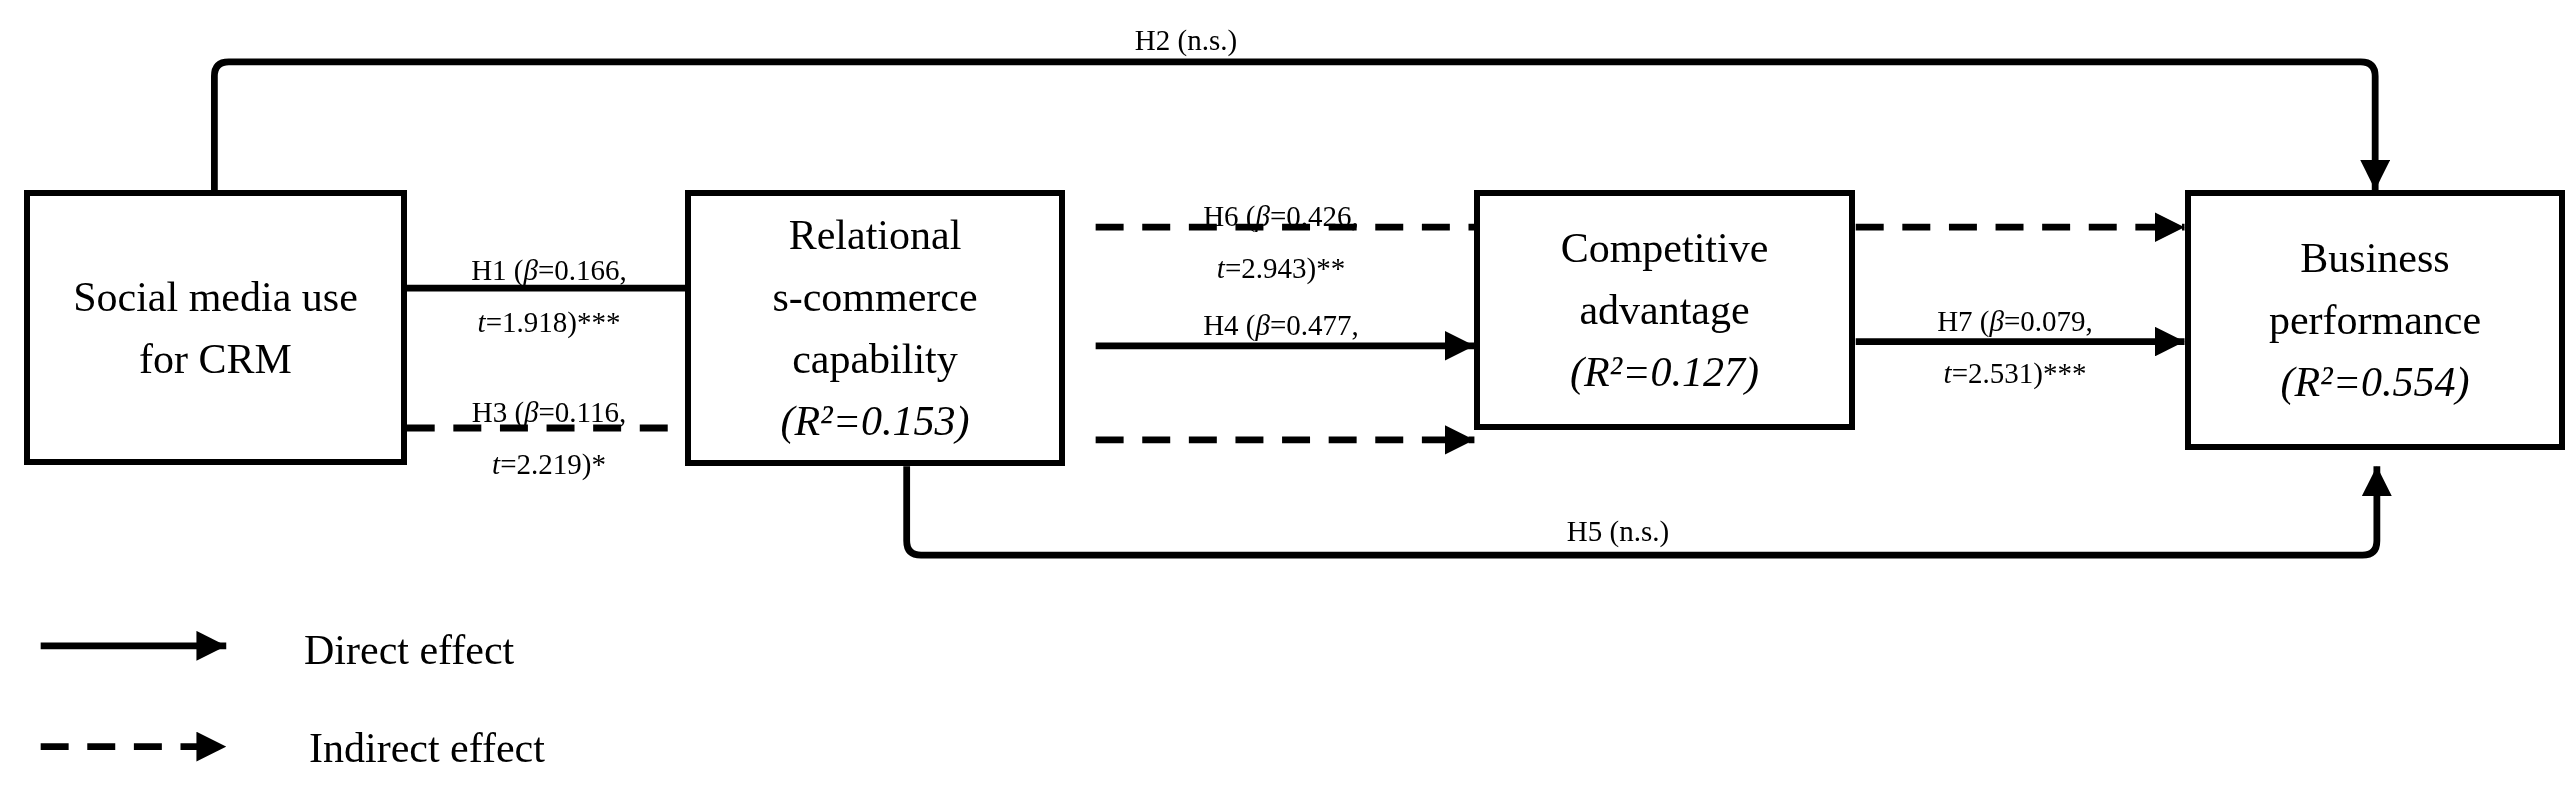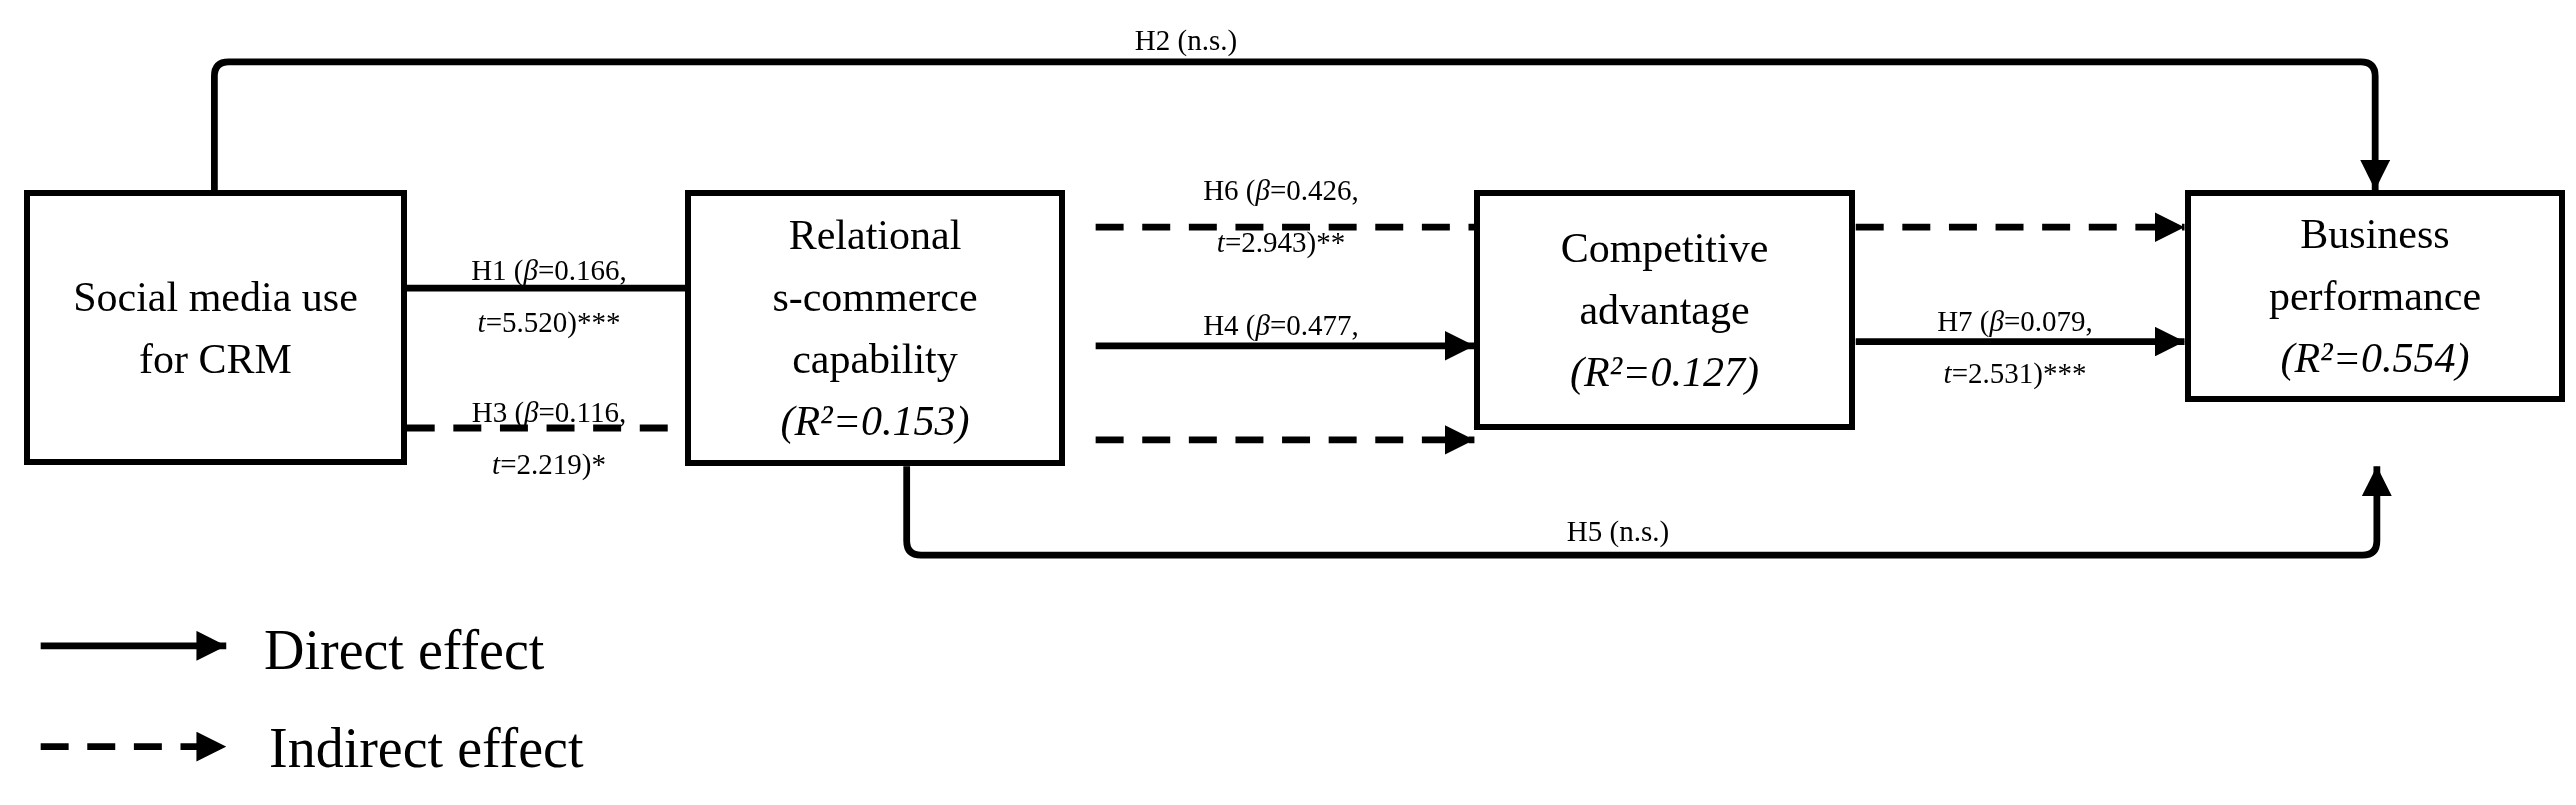--- a/index.html
+++ b/index.html
@@ -32,23 +32,24 @@
     position: absolute;
     transform: translateX(-50%);
     text-align: center;
     font-size: 29px;
     line-height: 52px;
     white-space: nowrap;
   }
   .it { font-style: italic; }
   .legend-text {
     position: absolute;
-    font-size: 56px;
+    font-size: 42px;
     line-height: 52px;
     white-space: nowrap;
+    margin-left: 40px;
   }
 </style>
 </head>
 <body>
 
 <div class="canvas">
 
   <svg class="wires" viewBox="0 0 3040 951">
     <defs>
       <marker id="arrow" viewBox="0 0 10 10" refX="10" refY="5" markerWidth="4.4" markerHeight="4.4" orient="auto" markerUnits="strokeWidth">
@@ -89,41 +90,41 @@
     <div class="nline">capability</div>
     <div class="r2">(R²=0.153)</div>
   </div>
 
   <div class="node" style="left:1474px; top:190px; width:381px; height:240px;">
     <div class="nline">Competitive</div>
     <div class="nline">advantage</div>
     <div class="r2">(R²=0.127)</div>
   </div>
 
-  <div class="node" style="left:2185px; top:190px; width:380px; height:212px;">
+  <div class="node" style="left:2185px; top:190px; width:380px; height:260px;">
     <div class="nline">Business</div>
     <div class="nline">performance</div>
     <div class="r2">(R²=0.554)</div>
   </div>
 
   <div class="hlabel" style="left:1186px; top:13.6px;">
     <span>H2 (n.s.)</span>
   </div>
 
   <div class="hlabel" style="left:549px; top:244px;">
     <div><span>H1 (</span><span class="it">β</span><span>=0.166,</span></div>
-    <div><span class="it">t</span><span>=5.520)</span><span>***</span></div>
+    <div><span class="it">t</span><span>=1.918)</span><span>***</span></div>
   </div>
 
   <div class="hlabel" style="left:549px; top:386px;">
     <div><span>H3 (</span><span class="it">β</span><span>=0.116,</span></div>
     <div><span class="it">t</span><span>=2.219)</span><span>*</span></div>
   </div>
 
-  <div class="hlabel" style="left:1281px; top:164px;">
+  <div class="hlabel" style="left:1281px; top:190px;">
     <div><span>H6 (</span><span class="it">β</span><span>=0.426,</span></div>
     <div><span class="it">t</span><span>=2.943)</span><span>**</span></div>
   </div>
 
   <div class="hlabel" style="left:1281px; top:299px;">
     <div><span>H4 (</span><span class="it">β</span><span>=0.477,</span></div>
   </div>
 
   <div class="hlabel" style="left:2015px; top:295px;">
     <div><span>H7 (</span><span class="it">β</span><span>=0.079,</span></div>

